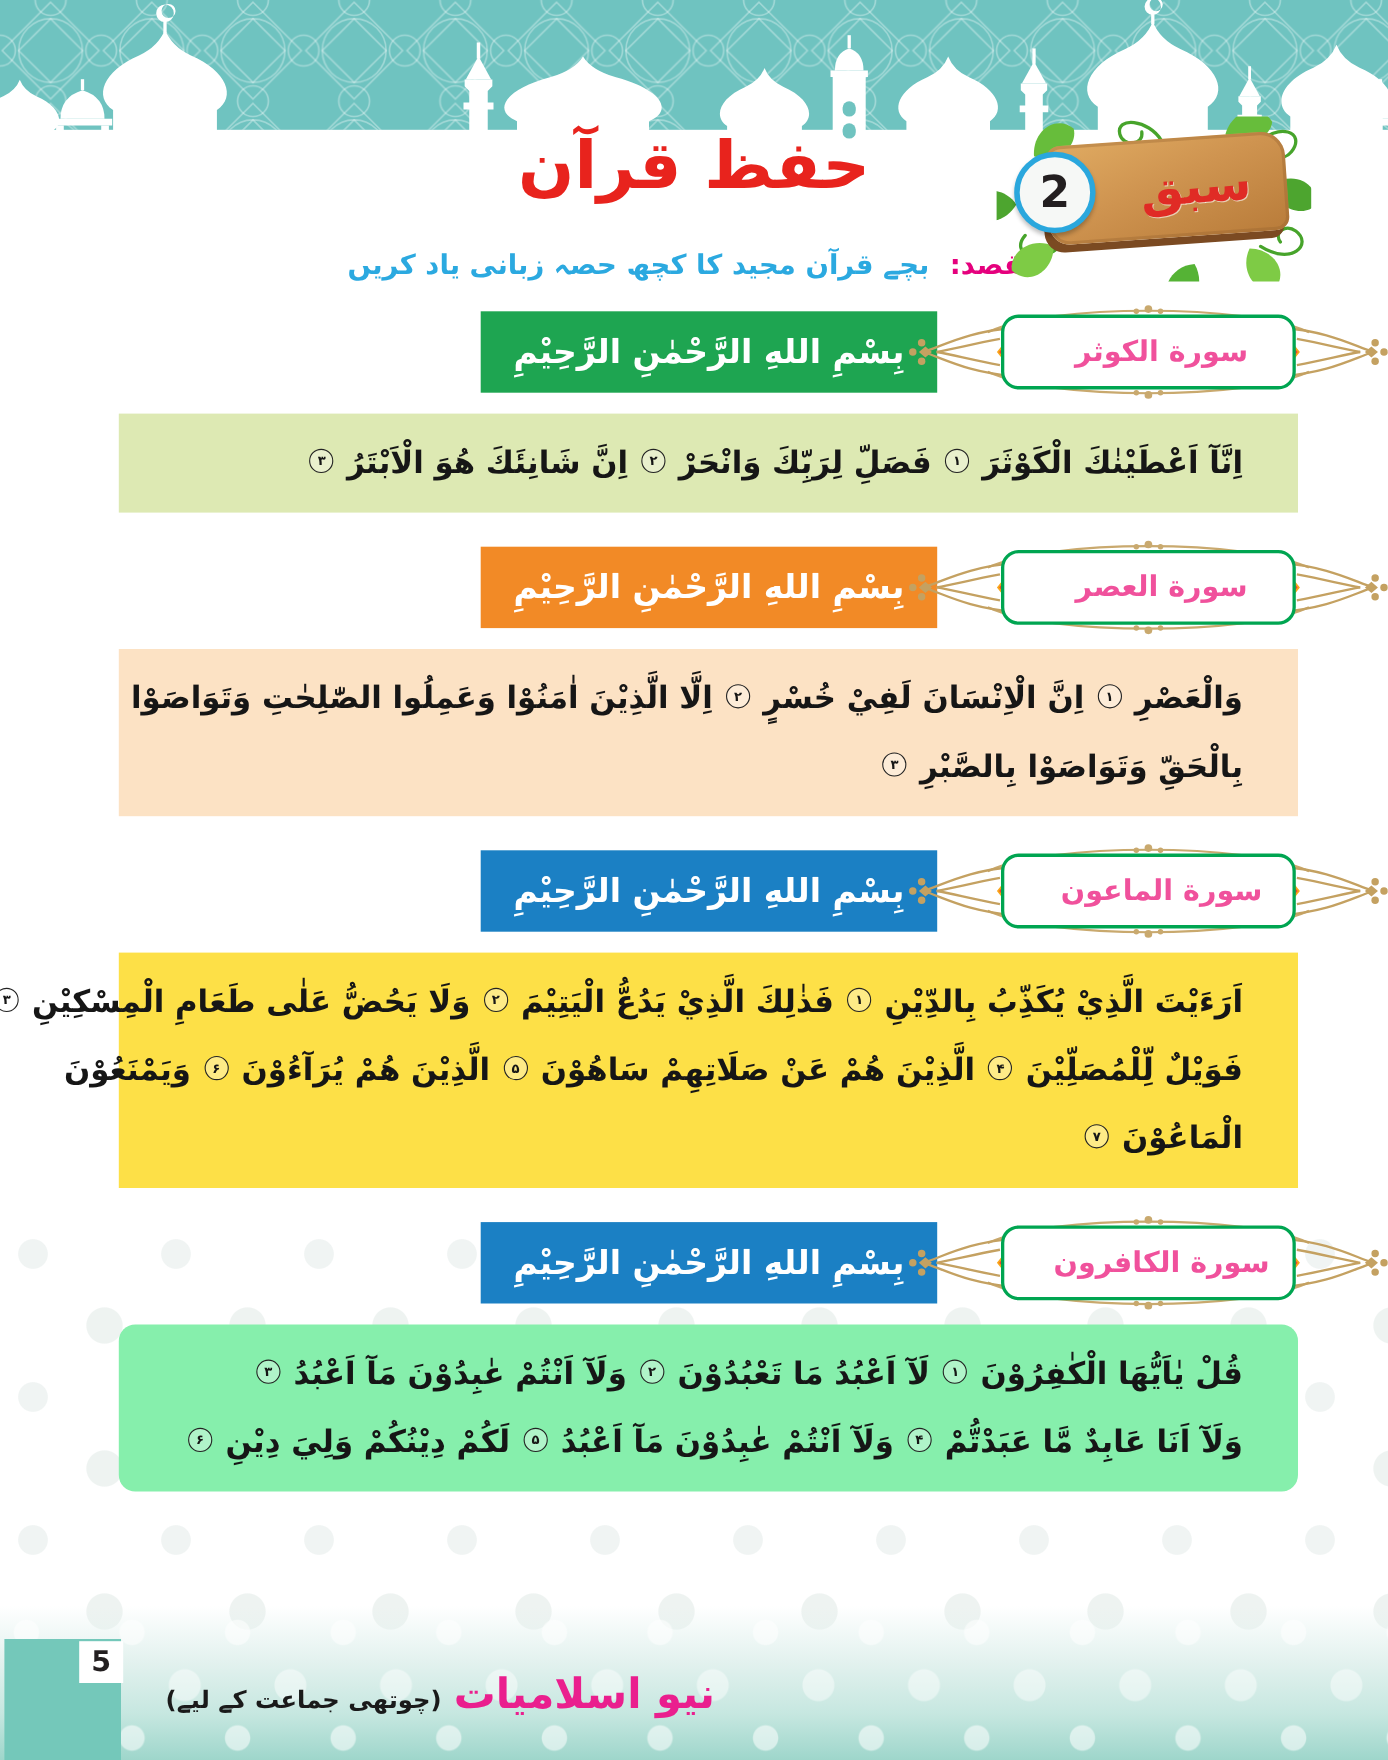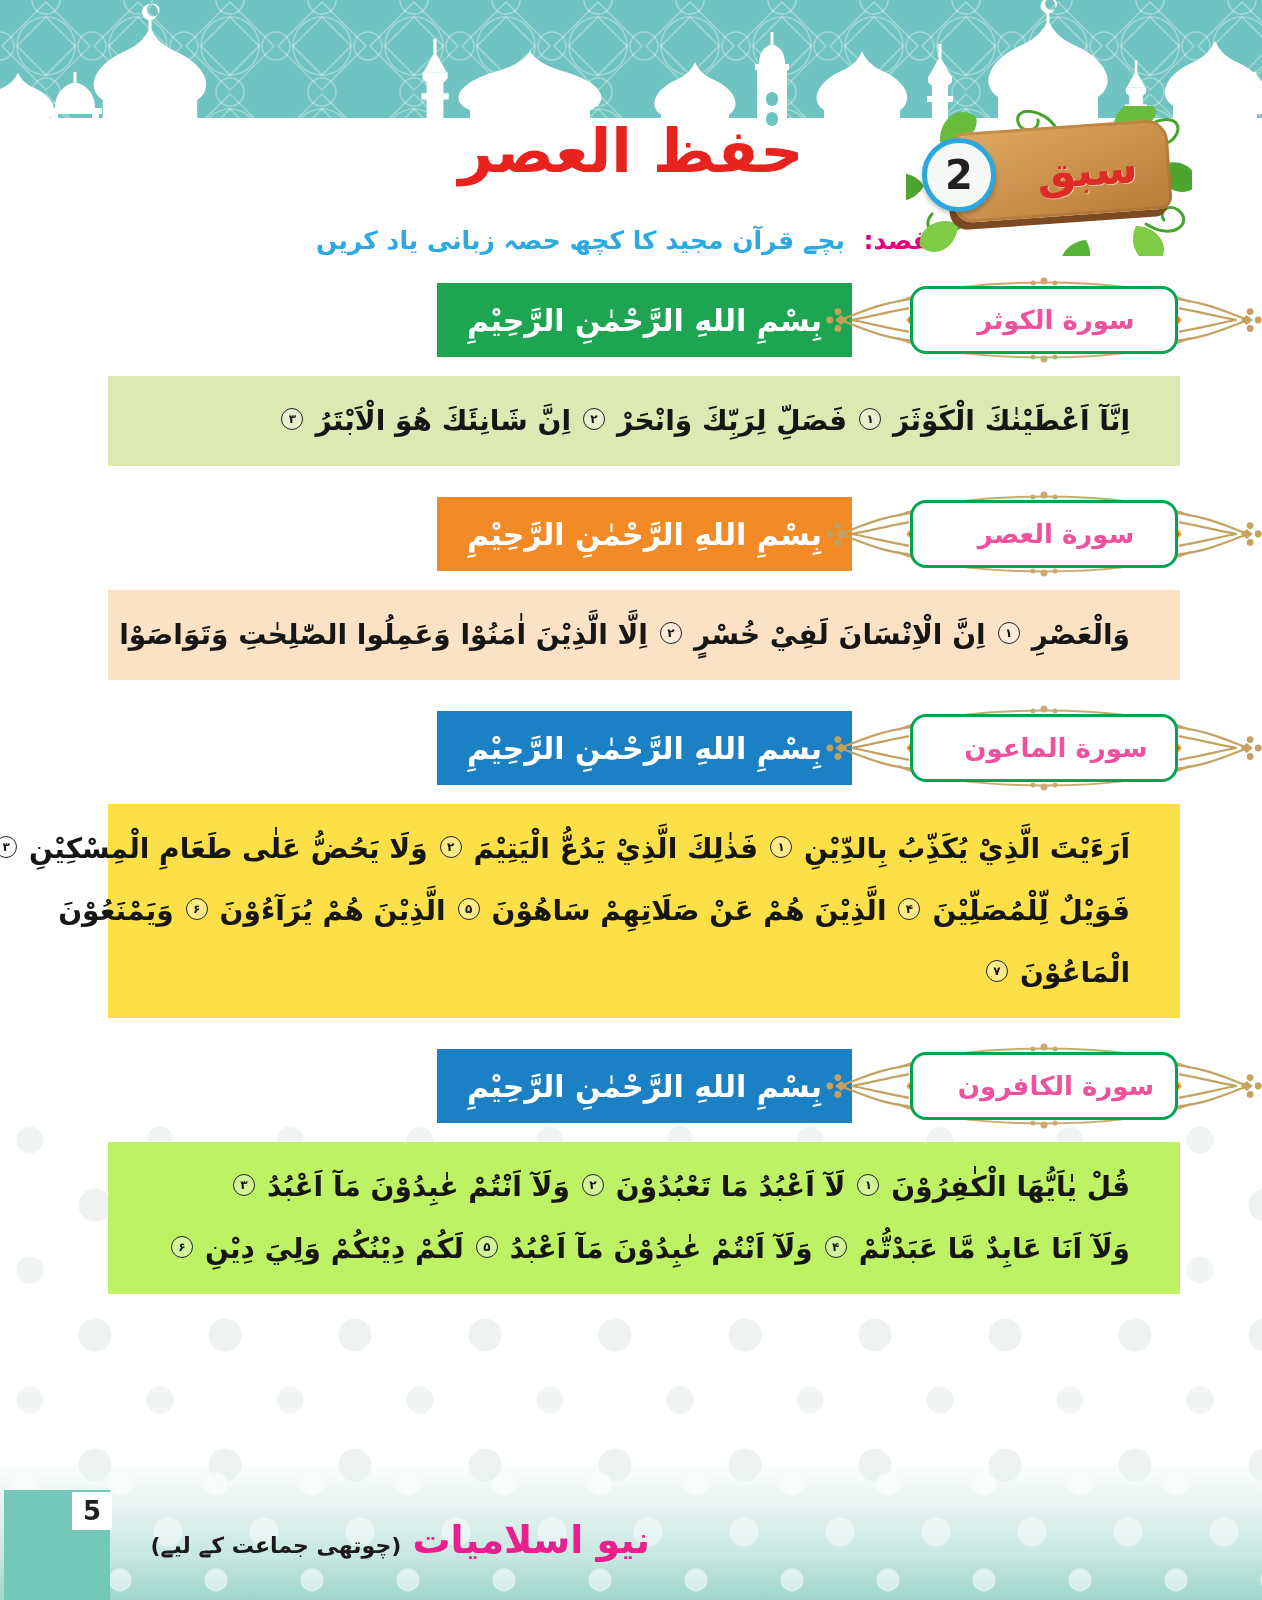--- a/index.html
+++ b/index.html
@@ -223,21 +223,21 @@
       </g>
     </svg>
     <div class="wood">
       <span class="lesson-word">سبق</span>
     </div>
     <div class="lesson-circle">
       <span>2</span>
     </div>
   </div>
 
-  <div class="page-title">حفظ العصر</div>
+  <div class="page-title">حفظ قرآن</div>
   <div class="objective">
     <span class="obj-label">مقصد:</span>
     <span class="obj-text">بچے قرآن مجید کا کچھ حصہ زبانی یاد کریں</span>
   </div>
 
   <div class="content" id="sections-root">
   <section class="surah-section">
     <div class="surah-row">
       <div class="bismillah-bar" style="background: rgb(30, 165, 81);">
         <span class="bismillah-text">بِسْمِ اللهِ الرَّحْمٰنِ الرَّحِيْمِ</span>
@@ -273,20 +273,21 @@
               <use href="#flourish"></use>
             </svg>
         <div class="surah-label">سورة العصر</div>
         <svg class="orn flip" viewBox="0 0 118 64" width="100" height="56">
               <use href="#flourish"></use>
             </svg>
       </div>
     </div>
     <div class="ayah-block" style="background: rgb(252, 226, 196);">
           <div class="ayah-line"><span class="seg">وَالْعَصْرِ</span><span class="vnum">۱</span><span class="seg">اِنَّ الْاِنْسَانَ لَفِيْ خُسْرٍ</span><span class="vnum">۲</span><span class="seg">اِلَّا الَّذِيْنَ اٰمَنُوْا وَعَمِلُوا الصّٰلِحٰتِ وَتَوَاصَوْا</span></div>
+          <div class="ayah-line"><span class="seg">بِالْحَقِّ وَتَوَاصَوْا بِالصَّبْرِ</span><span class="vnum">۳</span></div>
         </div>
   </section>
 
   <section class="surah-section">
     <div class="surah-row">
       <div class="bismillah-bar" style="background: rgb(27, 128, 196);">
         <span class="bismillah-text">بِسْمِ اللهِ الرَّحْمٰنِ الرَّحِيْمِ</span>
       </div>
       <div class="label-group">
         <svg class="arcs" viewBox="0 0 320 96" width="320" height="96">
@@ -319,21 +320,21 @@
             </svg>
         <svg class="orn" viewBox="0 0 118 64" width="100" height="56">
               <use href="#flourish"></use>
             </svg>
         <div class="surah-label">سورة الكافرون</div>
         <svg class="orn flip" viewBox="0 0 118 64" width="100" height="56">
               <use href="#flourish"></use>
             </svg>
       </div>
     </div>
-    <div class="ayah-block" style="background: #bef264;">
+    <div class="ayah-block" style="background: #86efac; border-radius: 15px;">
           <div class="ayah-line"><span class="seg">قُلْ يٰاَيُّهَا الْكٰفِرُوْنَ</span><span class="vnum">۱</span><span class="seg">لَآ اَعْبُدُ مَا تَعْبُدُوْنَ</span><span class="vnum">۲</span><span class="seg">وَلَآ اَنْتُمْ عٰبِدُوْنَ مَآ اَعْبُدُ</span><span class="vnum">۳</span></div>
           <div class="ayah-line"><span class="seg">وَلَآ اَنَا عَابِدٌ مَّا عَبَدْتُّمْ</span><span class="vnum">۴</span><span class="seg">وَلَآ اَنْتُمْ عٰبِدُوْنَ مَآ اَعْبُدُ</span><span class="vnum">۵</span><span class="seg">لَكُمْ دِيْنُكُمْ وَلِيَ دِيْنِ</span><span class="vnum">۶</span></div>
         </div>
   </section>
 </div>
 
   <div class="footer">
     <div class="corner-square"></div>
     <div class="page-badge">
       <span>5</span>

